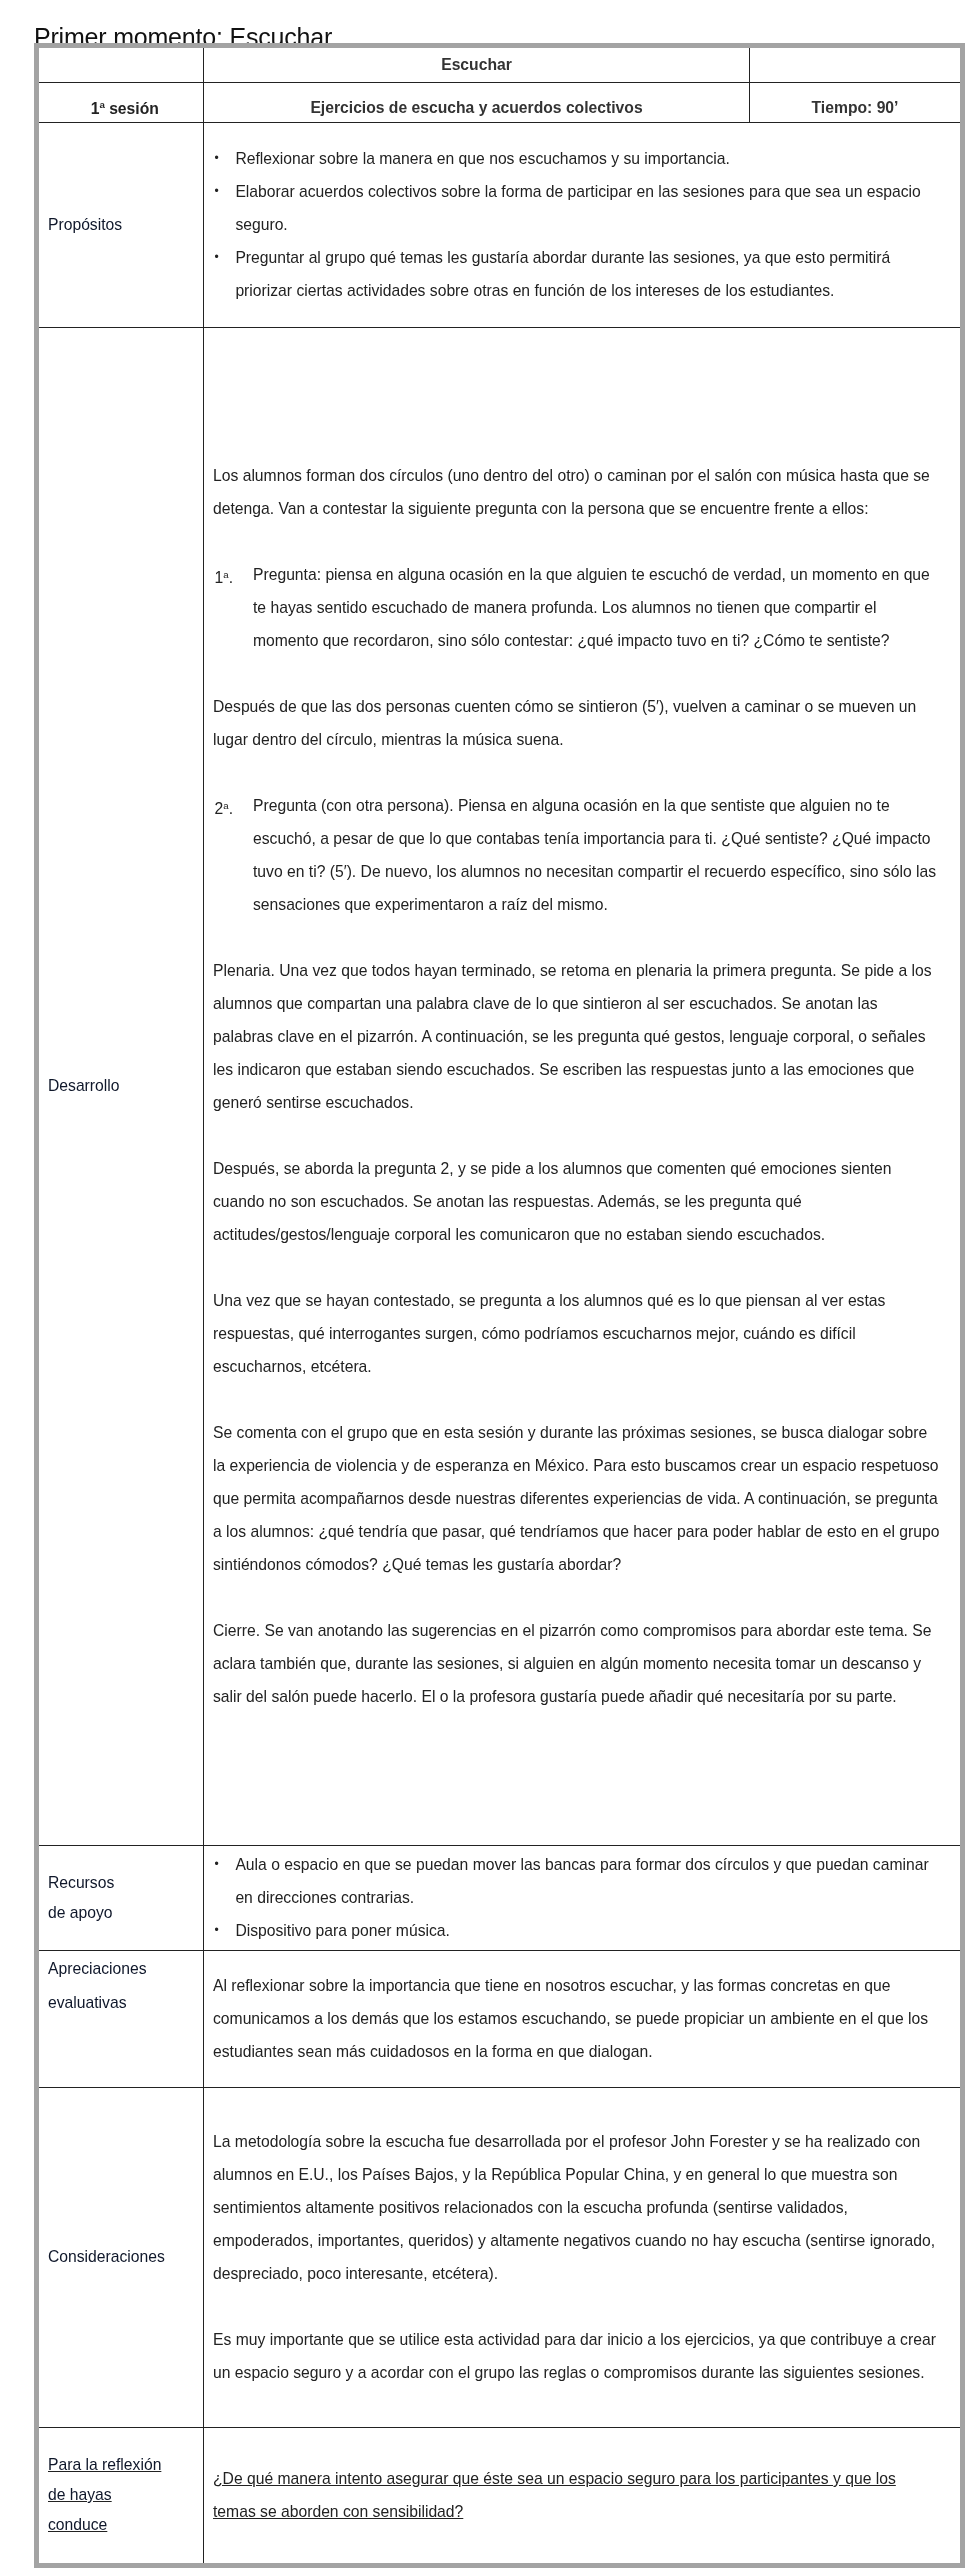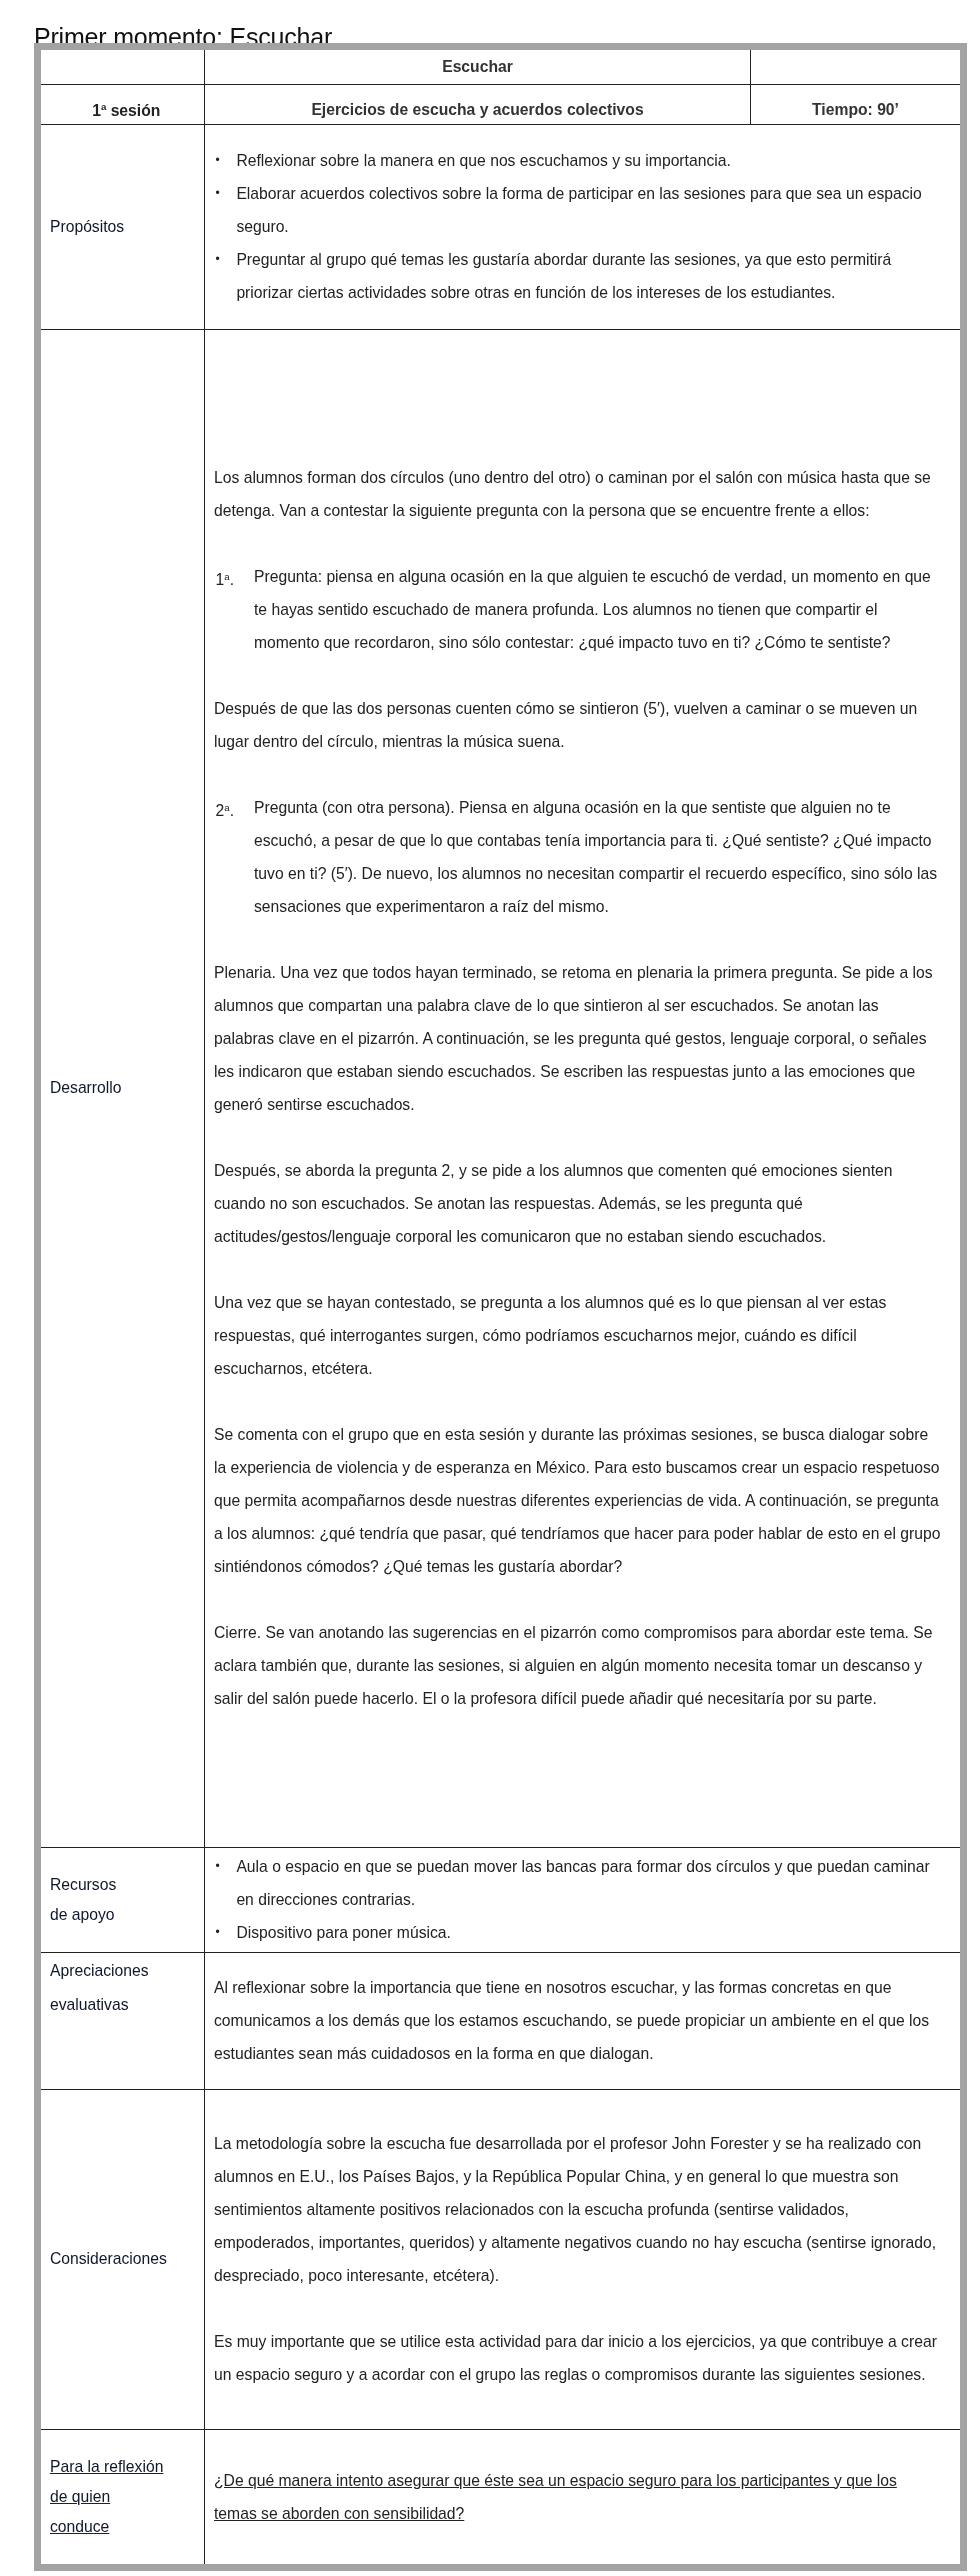--- a/index.html
+++ b/index.html
@@ -31,21 +31,21 @@
     width: 926px;
     border-collapse: collapse;
     table-layout: fixed;
   }
   .lesson-table td {
     border: 1.5px solid #222222;
     vertical-align: middle;
     padding: 0;
   }
   .lesson-table {
-    border: 7px solid #a3a3a3;
+    border: 5px solid #a3a3a3;
   }
   .col1 { width: 167px; }
   .col2 { width: 546px; }
   .col3 { width: 213px; }
 
   .hdr-cell {
     font-weight: bold;
     font-size: 15.7px;
     color: #333333;
     text-align: center;
@@ -172,21 +172,21 @@
         </div>
         <div class="gap"></div>
         <p>Plenaria. Una vez que todos hayan terminado, se retoma en plenaria la primera pregunta. Se pide a los alumnos que compartan una palabra clave de lo que sintieron al ser escuchados. Se anotan las palabras clave en el pizarrón. A continuación, se les pregunta qué gestos, lenguaje corporal, o señales les indicaron que estaban siendo escuchados. Se escriben las respuestas junto a las emociones que generó sentirse escuchados.</p>
         <div class="gap"></div>
         <p>Después, se aborda la pregunta 2, y se pide a los alumnos que comenten qué emociones sienten cuando no son escuchados. Se anotan las respuestas. Además, se les pregunta qué actitudes/gestos/lenguaje corporal les comunicaron que no estaban siendo escuchados.</p>
         <div class="gap"></div>
         <p>Una vez que se hayan contestado, se pregunta a los alumnos qué es lo que piensan al ver estas respuestas, qué interrogantes surgen, cómo podríamos escucharnos mejor, cuándo es difícil escucharnos, etcétera.</p>
         <div class="gap"></div>
         <p>Se comenta con el grupo que en esta sesión y durante las próximas sesiones, se busca dialogar sobre la experiencia de violencia y de esperanza en México. Para esto buscamos crear un espacio respetuoso que permita acompañarnos desde nuestras diferentes experiencias de vida. A continuación, se pregunta a los alumnos: ¿qué tendría que pasar, qué tendríamos que hacer para poder hablar de esto en el grupo sintiéndonos cómodos? ¿Qué temas les gustaría abordar?</p>
         <div class="gap"></div>
-        <p>Cierre. Se van anotando las sugerencias en el pizarrón como compromisos para abordar este tema. Se aclara también que, durante las sesiones, si alguien en algún momento necesita tomar un descanso y salir del salón puede hacerlo. El o la profesora difícil puede añadir qué necesitaría por su parte.</p>
+        <p>Cierre. Se van anotando las sugerencias en el pizarrón como compromisos para abordar este tema. Se aclara también que, durante las sesiones, si alguien en algún momento necesita tomar un descanso y salir del salón puede hacerlo. El o la profesora gustaría puede añadir qué necesitaría por su parte.</p>
       </td>
     </tr>
 
     <tr class="row-rec">
       <td class="label-cell tight">
         <div>Recursos</div>
         <div>de apoyo</div>
       </td>
       <td class="content-cell" colspan="2">
         <ul class="bullets">
@@ -211,21 +211,21 @@
       <td class="content-cell" colspan="2">
         <p>La metodología sobre la escucha fue desarrollada por el profesor John Forester y se ha realizado con alumnos en E.U., los Países Bajos, y la República Popular China, y en general lo que muestra son sentimientos altamente positivos relacionados con la escucha profunda (sentirse validados, empoderados, importantes, queridos) y altamente negativos cuando no hay escucha (sentirse ignorado, despreciado, poco interesante, etcétera).</p>
         <div class="gap"></div>
         <p>Es muy importante que se utilice esta actividad para dar inicio a los ejercicios, ya que contribuye a crear un espacio seguro y a acordar con el grupo las reglas o compromisos durante las siguientes sesiones.</p>
       </td>
     </tr>
 
     <tr class="row-ref">
       <td class="label-cell tight">
         <div>Para la reflexión</div>
-        <div>de quien</div>
+        <div>de hayas</div>
         <div>conduce</div>
       </td>
       <td class="content-cell" colspan="2">
         <p>¿De qué manera intento asegurar que éste sea un espacio seguro para los participantes y que los temas se aborden con sensibilidad?</p>
       </td>
     </tr>
   </tbody>
 </table>
 
 

